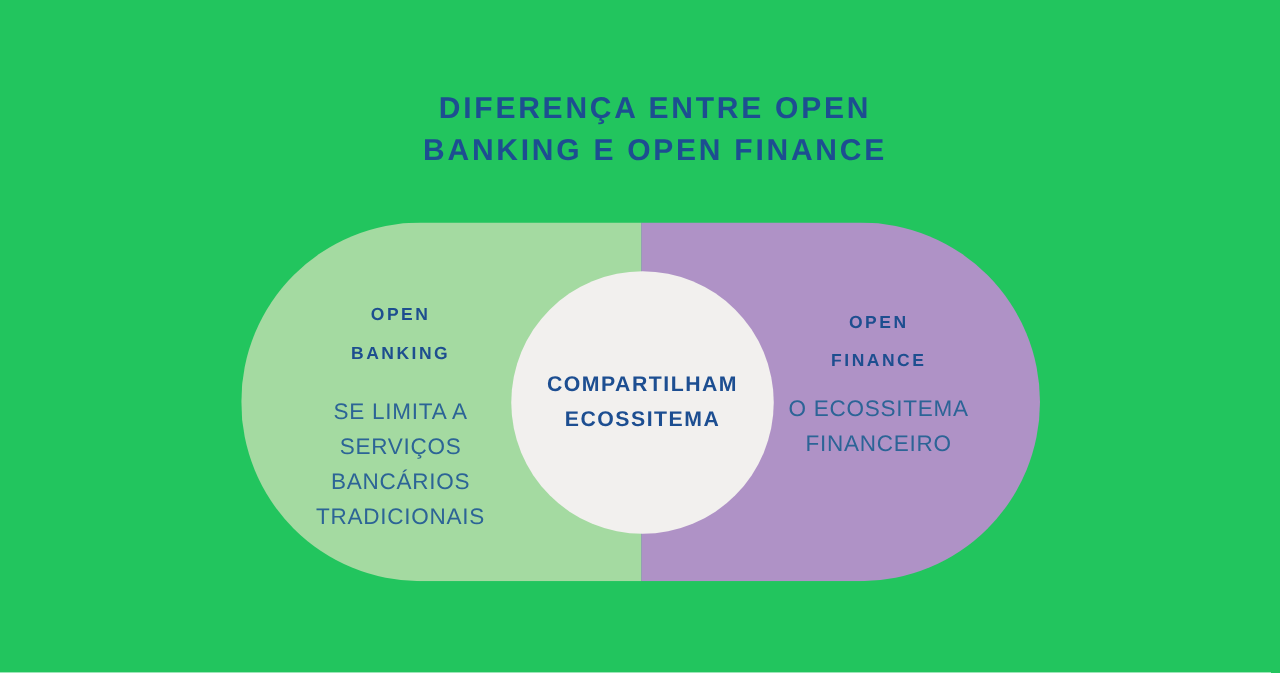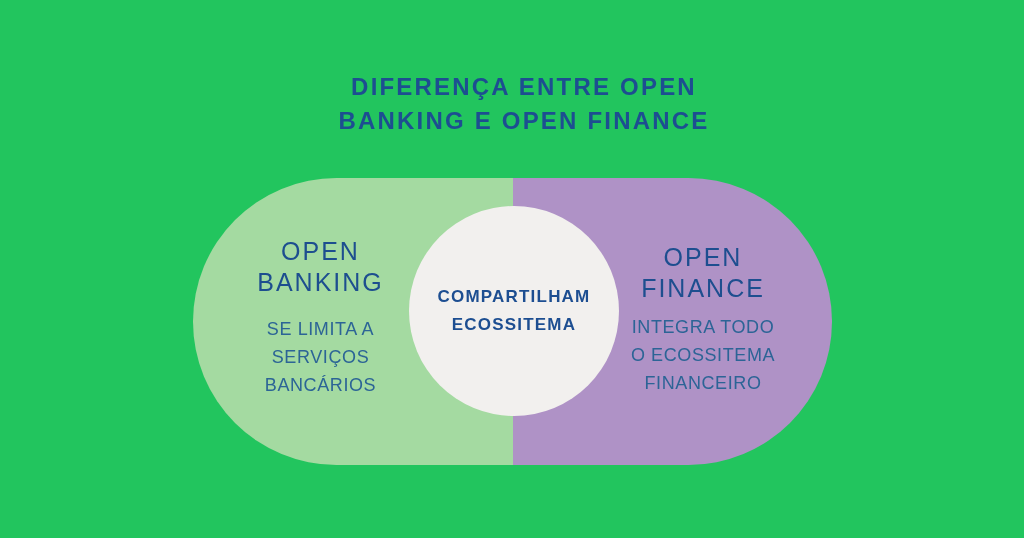--- a/index.html
+++ b/index.html
@@ -52,39 +52,39 @@
 
   .text-block {
     position: absolute;
     text-align: center;
   }
   .half-left  .text-block { left: 40px;  top: 58px; width: 175px; }
   .half-right .text-block { left: 103px; top: 64px; width: 175px; }
 
   .heading {
     color: #1d4e8f;
-    font-weight: normal;
-    font-size: 25px;
+    font-weight: bold;
+    font-size: 14px;
     line-height: 31px;
     letter-spacing: 2px;
   }
   .body-text {
     color: #2c6496;
     font-size: 18px;
     line-height: 28px;
     letter-spacing: 0.6px;
     margin-top: 17px;
   }
   .half-right .body-text { margin-top: 9px; }
 
   
   .center-circle {
     position: absolute;
     left: 409px;
-    top: 206px;
+    top: 217px;
     width: 210px;
     height: 210px;
     border-radius: 50%;
     background: #f2f0ee;
     display: flex;
     align-items: center;
     justify-content: center;
     text-align: center;
   }
   .center-text {
@@ -110,32 +110,32 @@
     <div class="half half-left">
       <div class="text-block">
         <div class="heading">
           <div>OPEN</div>
           <div>BANKING</div>
         </div>
         <div class="body-text">
           <div>SE LIMITA A</div>
           <div>SERVIÇOS</div>
           <div>BANCÁRIOS</div>
+          <div>TRADICIONAIS</div>
         </div>
       </div>
     </div>
 
     <div class="half half-right">
       <div class="text-block">
         <div class="heading">
           <div>OPEN</div>
           <div>FINANCE</div>
         </div>
         <div class="body-text">
-          <div>INTEGRA TODO</div>
           <div>O ECOSSITEMA</div>
           <div>FINANCEIRO</div>
         </div>
       </div>
     </div>
 
   </div>
 
   <div class="center-circle">
     <div class="center-text">

